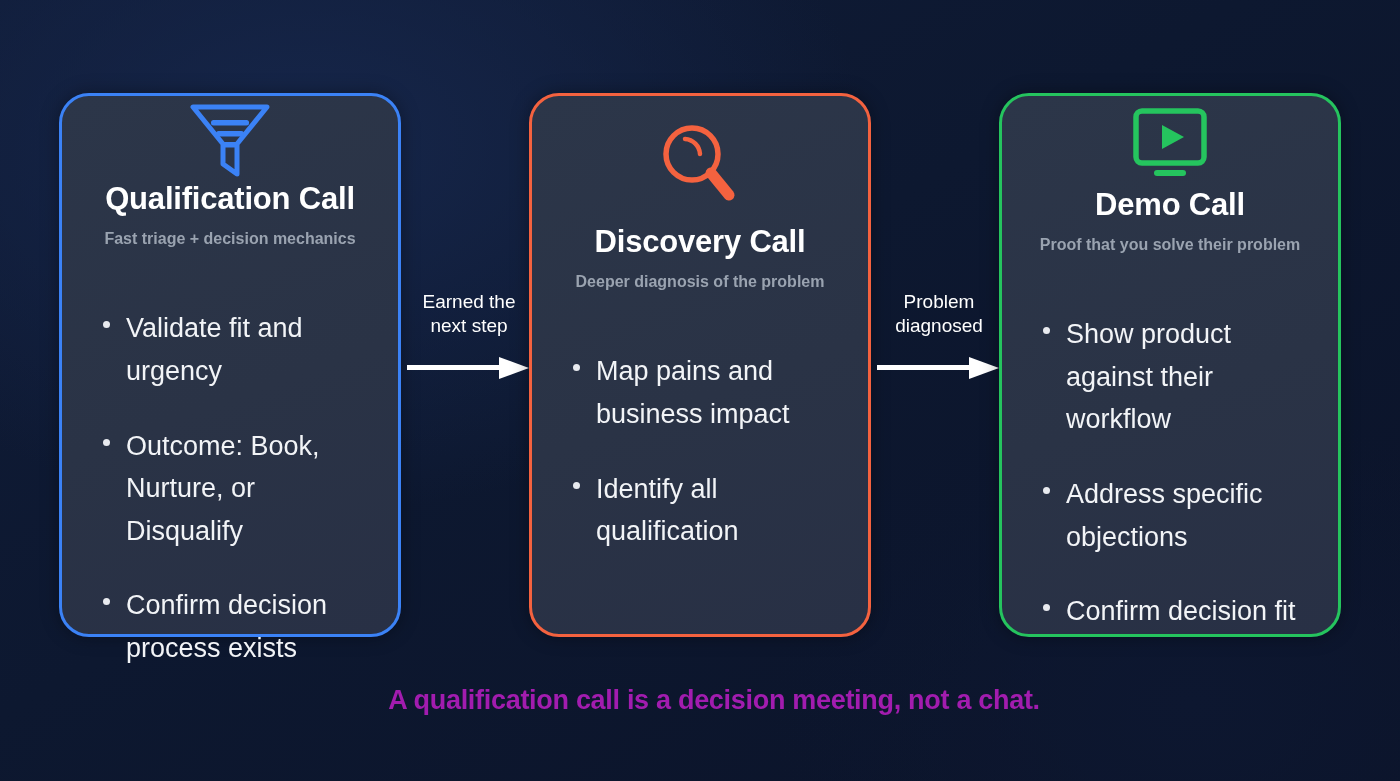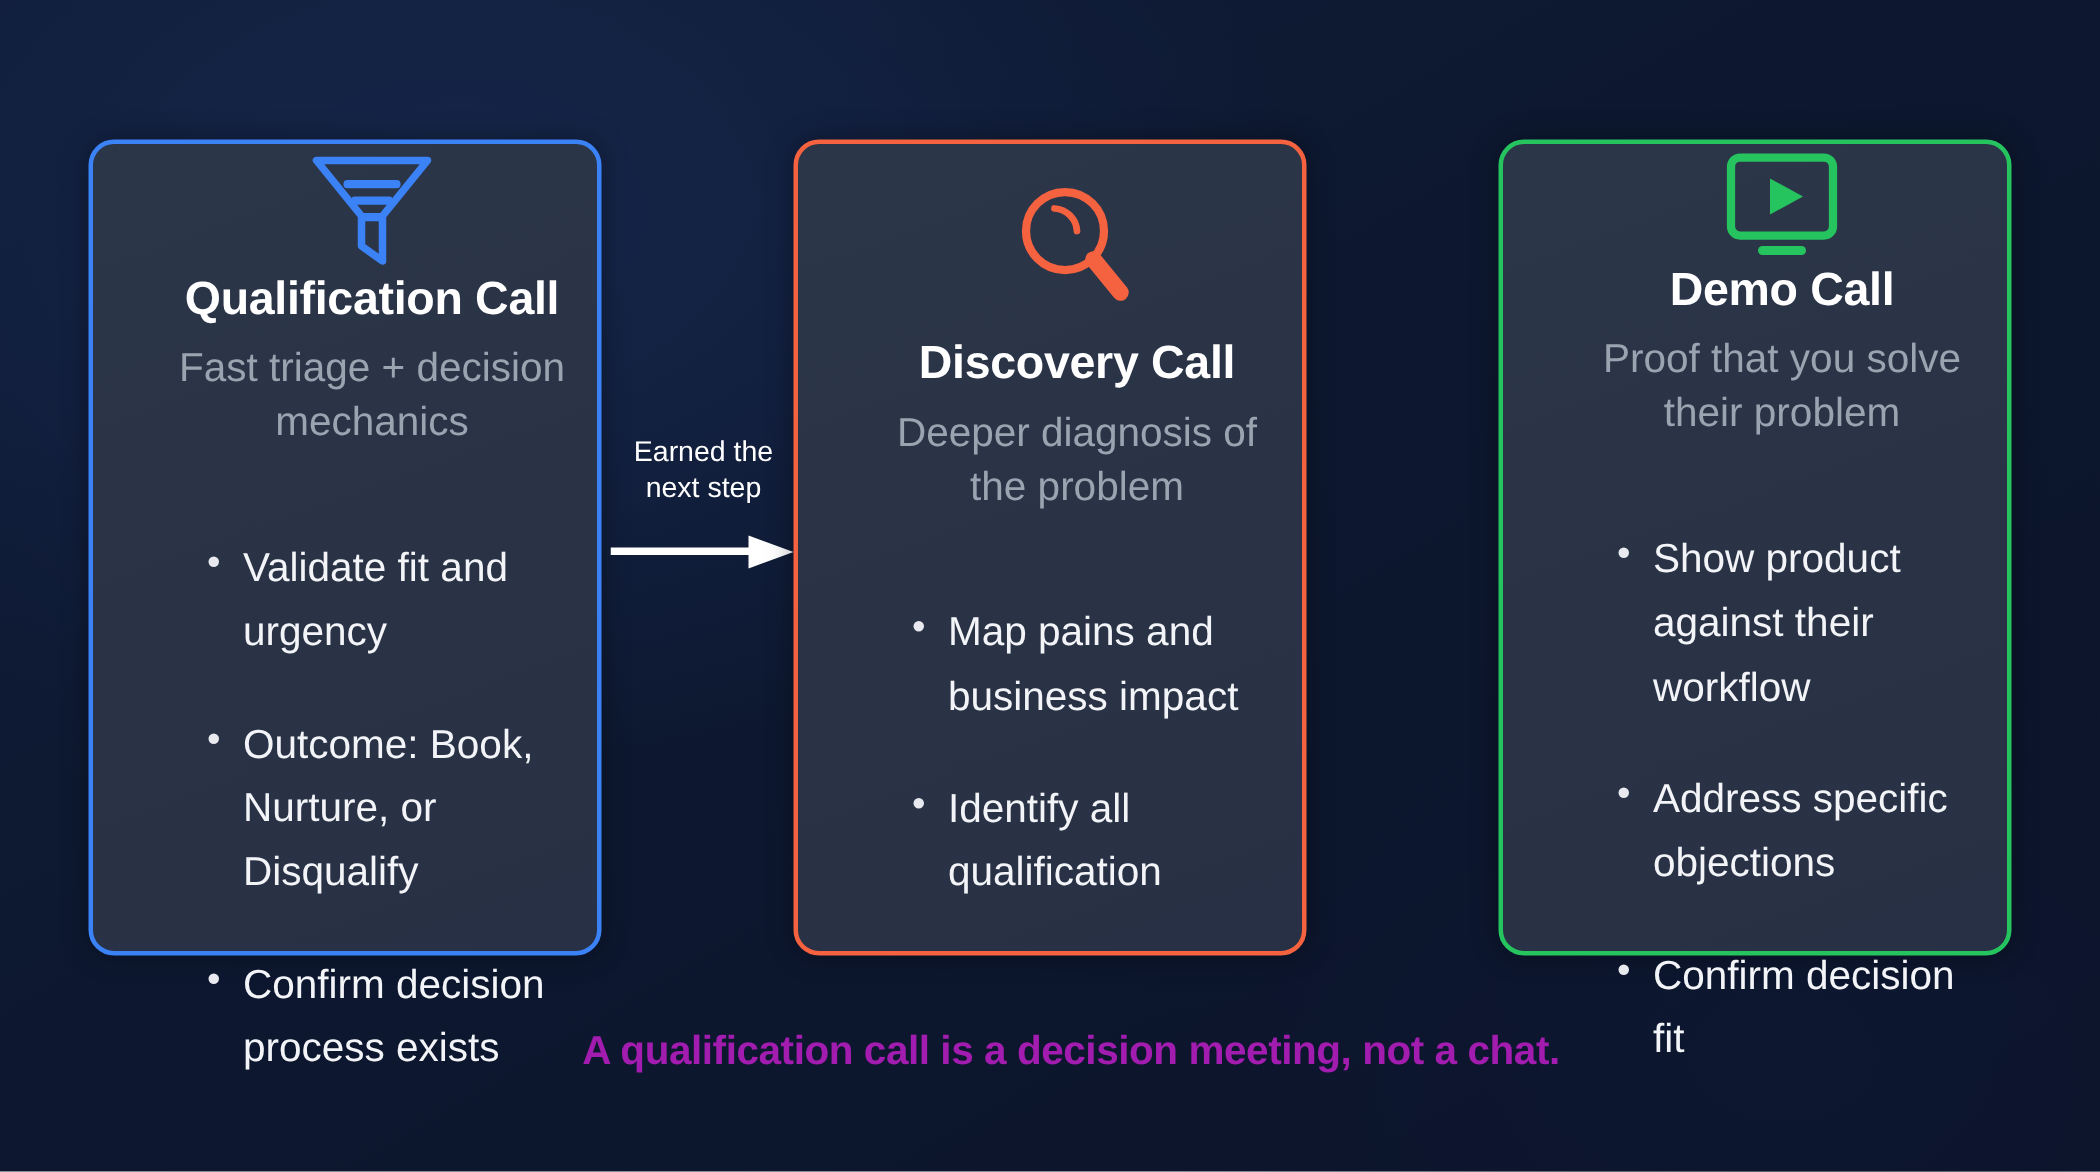--- a/index.html
+++ b/index.html
@@ -16,45 +16,45 @@
   }
 
   #stage { position:absolute; inset:0; }
 
   
   .card {
     position:absolute;
     top:93px;
     width:342px;
     height:544px;
-    border-radius:17px;
+    border-radius:30px;
     border:3px solid #3b82f6;
     background:linear-gradient(160deg, #2b3549 0%, #29324६ 40%, #273046 100%);
     background:linear-gradient(160deg, #2c3649 0%, #2a3346 55%, #283045 100%);
     box-shadow:0 0 18px rgba(0,0,0,0.35);
-    display:flex; flex-direction:column; align-items:center;padding-left:36px;
+    display:flex; flex-direction:column; align-items:center;
   }
   #card-0 { left:59px;  border-color:#3b82f6; }
   #card-1 { left:529px; border-color:#f4623f; }
   #card-2 { left:999px; border-color:#25c45e; }
 
   .icon-wrap {
     height:125px; width:100%;
     display:flex; align-items:center; justify-content:center;
     margin-top:4px;
   }
 
   .card-title {
     font-size:31px; font-weight:bold; color:#ffffff;
     letter-spacing:-0.2px; text-align:center; line-height:1.1;
   }
   .card-sub {
     margin-top:12px;
-    font-size:27px; color:#9aa3b0; text-align:center;
-    line-height:1.32; padding:0 14px; font-weight:400;
+    font-size:16px; color:#9aa3b0; text-align:left;
+    line-height:1.32; padding:0 14px; font-weight:700;
   }
 
   .bullets {
     margin-top:26px;
     width:100%;
     padding:0 22px 0 24px;
     list-style:none;
   }
   .bullets li {
     position:relative;
@@ -144,20 +144,28 @@
       </svg>
     </div>
     <div class="card-title">Discovery Call</div>
     <div class="card-sub">Deeper diagnosis of the problem</div>
     <ul class="bullets">
       <li>Map pains and business impact</li>
       <li>Identify all qualification</li>
     </ul>
   </div>
 
+  <div class="connector" id="connector-1">
+    <div class="conn-label">Problem
+diagnosed</div>
+    <svg class="arrow" viewBox="0 0 124 26">
+      <rect x="0" y="10" width="96" height="5" fill="#ffffff"></rect>
+      <path d="M92 2 L122 13 L92 24 Z" fill="#ffffff"></path>
+    </svg>
+  </div>
 
   <div class="card" id="card-2">
     <div class="icon-wrap">
       <svg width="88" height="76" viewBox="0 0 88 76" fill="none">
         <rect x="10" y="5" width="68" height="52" rx="6" stroke="#25c45e" stroke-width="5.5"></rect>
         <path d="M36 19 L58 31 L36 43 Z" fill="#25c45e"></path>
         <rect x="28" y="64" width="32" height="6" rx="3" fill="#25c45e"></rect>
       </svg>
     </div>
     <div class="card-title">Demo Call</div>

